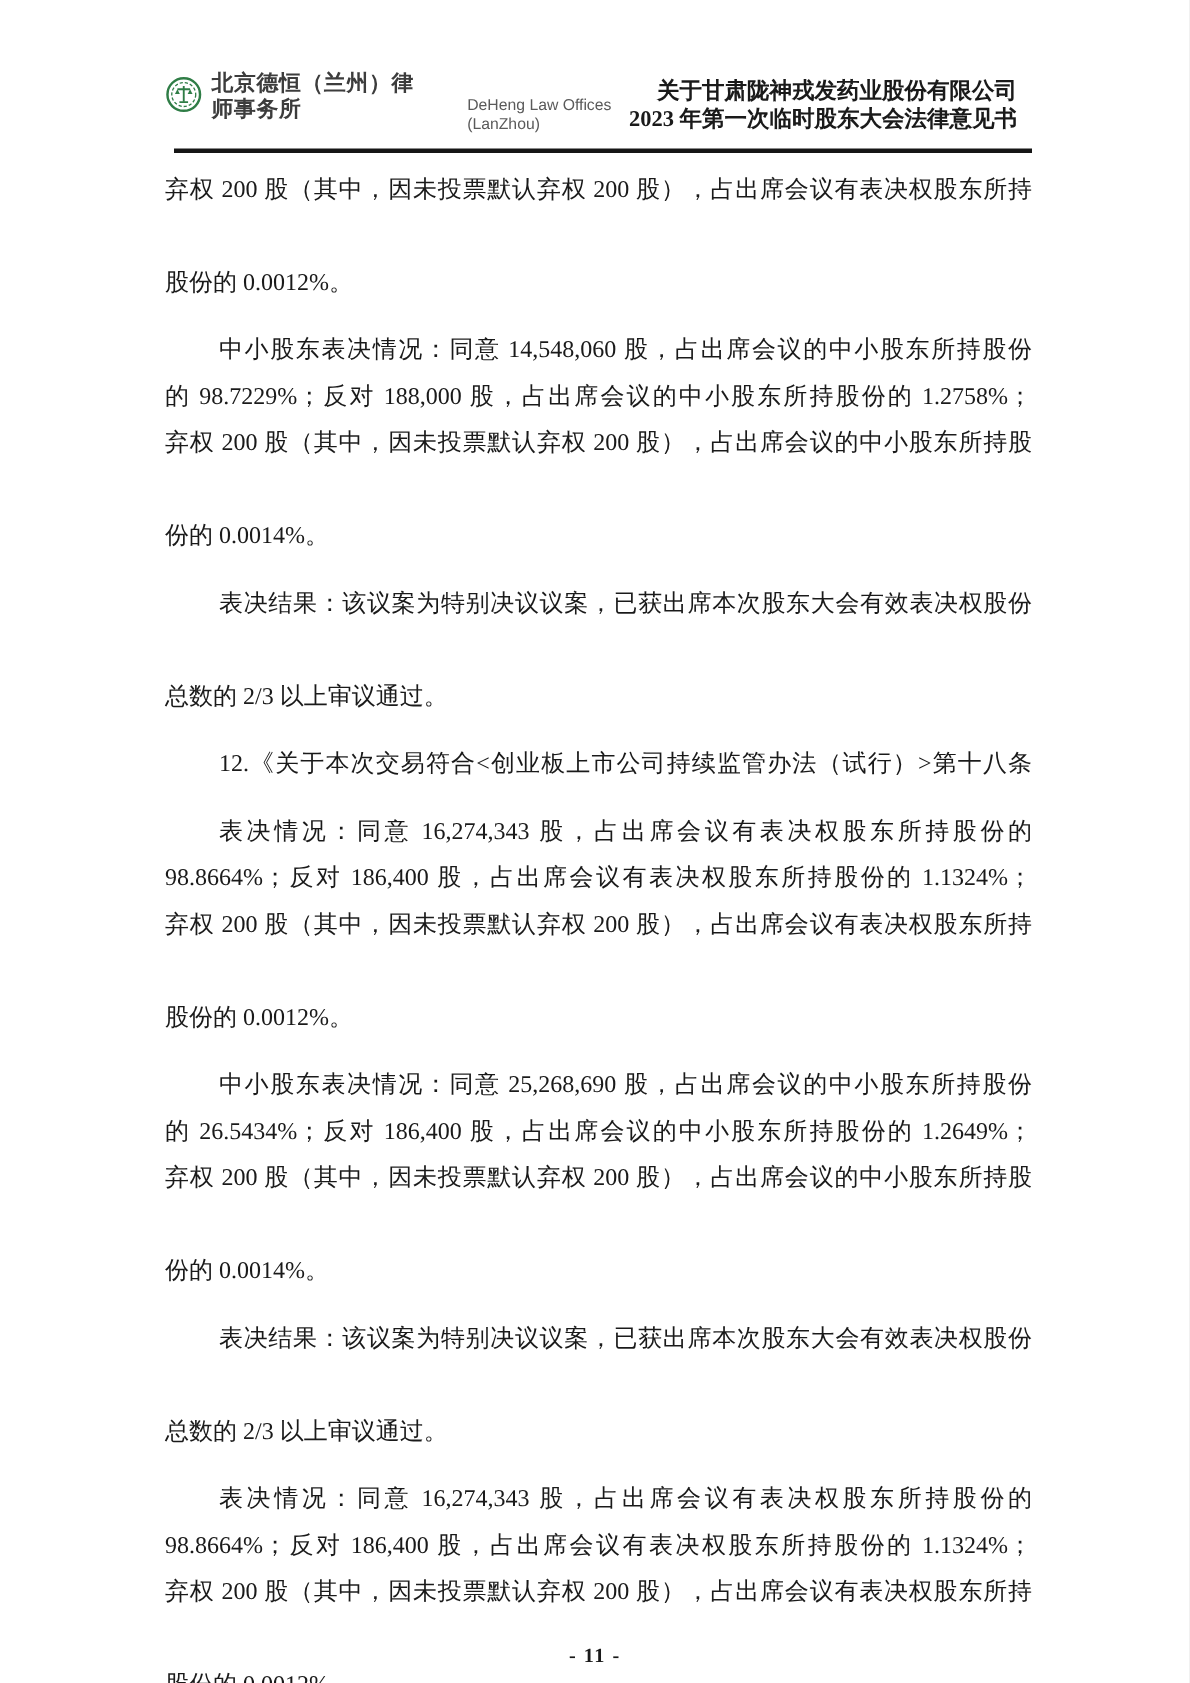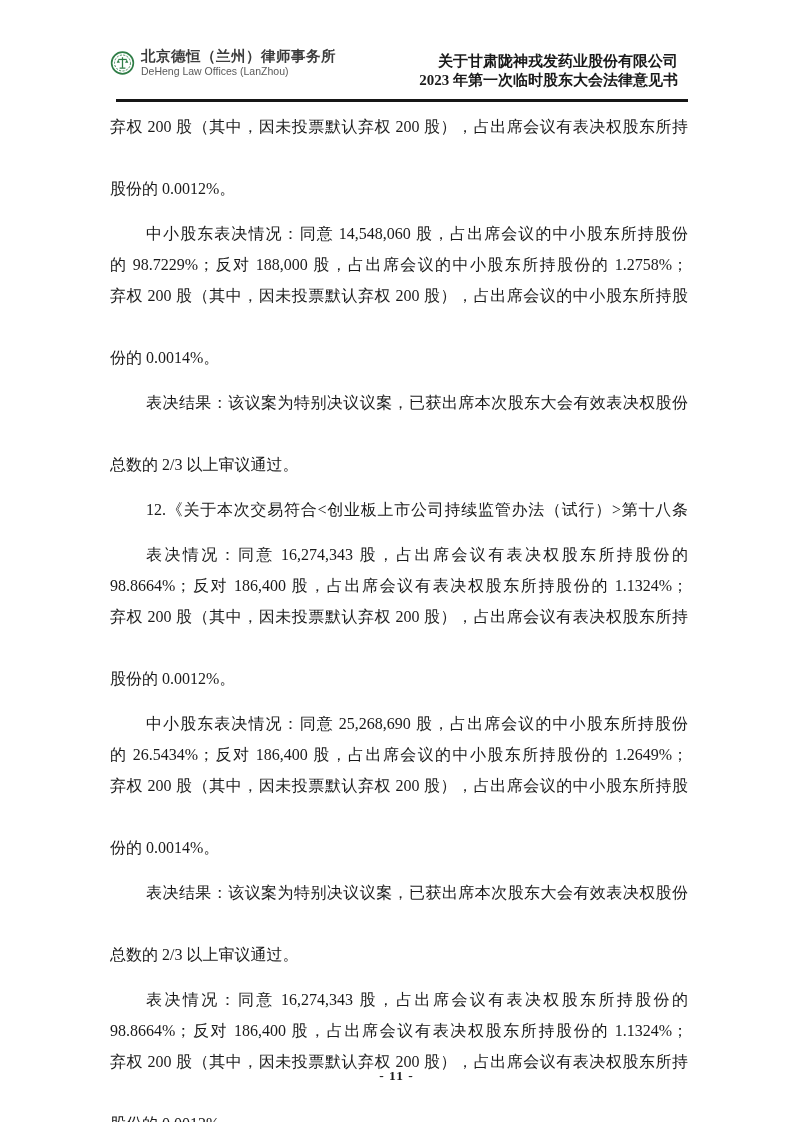--- a/index.html
+++ b/index.html
@@ -20,35 +20,35 @@
     left: 110px;
     right: 105px;
   }
   .header-row {
     display: flex;
     justify-content: space-between;
     align-items: flex-start;
   }
   .brand { display: flex; gap: 6px; align-items: flex-start; }
   .brand-emblem { flex: 0 0 auto; margin-top: 2px; }
-  .brand-text { display: flex; flex-direction: column; }
+  .brand-text { display: flex; flex-direction: row; gap: 28px; }
   .brand-cn {
     font-family: "Liberation Sans", "DejaVu Sans", sans-serif;
     font-size: 14.5px;
     font-weight: 700;
     color: #3c3c3c;
     letter-spacing: 0.5px;
     line-height: 17px;
   }
   .brand-en {
     font-family: "Liberation Sans", "DejaVu Sans", sans-serif;
     font-size: 10.5px;
     color: #5a5a5a;
     line-height: 13px;
-    margin-top: 0;
+    margin-top: 16px;
   }
   .doc-title {
     text-align: right;
     font-size: 15px;
     font-weight: 600;
     line-height: 19px;
     margin-top: 4px;
     padding-right: 10px;
     white-space: nowrap;
   }
@@ -71,21 +71,21 @@
     line-height: 31px;
     height: 31px;
     text-align: justify;
     text-align-last: justify;
   }
   .line.last { text-align-last: left; margin-top: 31px; }
   .line.indent { padding-left: 36px; }
   
   .footer {
     position: absolute;
-    top: 1068px;
+    top: 1096px;
     left: 0;
     width: 100%;
     text-align: center;
     font-size: 13.5px;
     font-weight: 700;
     letter-spacing: 1px;
   }
 </style>
 </head>
 <body>

